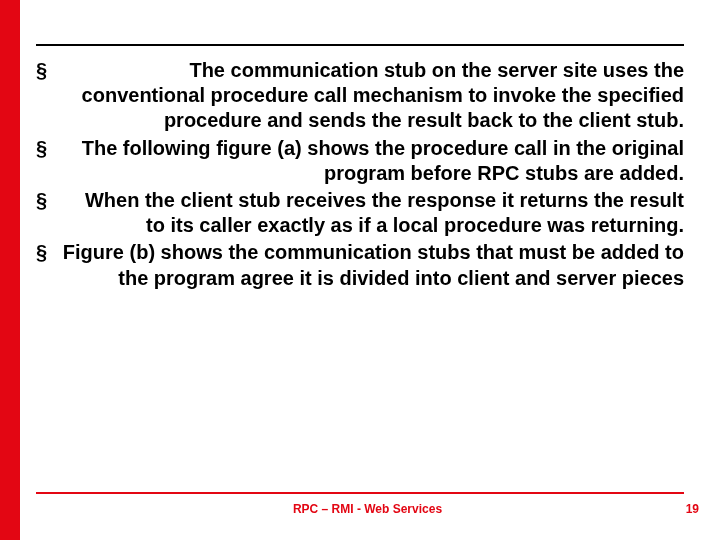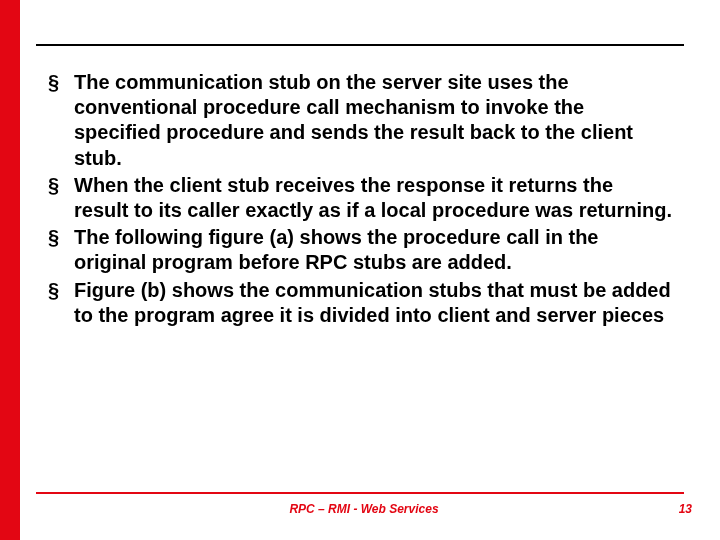--- a/index.html
+++ b/index.html
@@ -36,22 +36,23 @@
   }
   .content {
     position: absolute;
     left: 36px;
     right: 36px;
     top: 58px;
     bottom: 58px;
   }
   ul.bullets {
     list-style: none;
-    margin: 12px;
+    margin: 0;
     padding: 0;
+    text-align: right;
   }
   ul.bullets li {
     position: relative;
     padding-left: 26px;
     font-size: 20px;
     line-height: 1.26;
     font-weight: bold;
     color: #000;
     margin: 0 0 2px 0;
   }
@@ -59,26 +60,25 @@
     content: "§";
     position: absolute;
     left: 0;
     top: 0;
     font-weight: bold;
     font-size: 20px;
   }
   .footer {
     position: absolute;
     left: 36px;
-    right: 28px;
+    right: 21px;
     bottom: 18px;
     height: 20px;
     font-size: 12px;
     font-weight: bold;
-    font-style: italic;
   }
   .footer-title {
     position: absolute;
     left: 0;
     right: 0;
     text-align: center;
     color: #e30613;
   }
   .footer-page {
     position: absolute;
@@ -88,24 +88,24 @@
 </style>
 </head>
 <body>
 
 <div class="red-bar"></div>
 <div class="top-rule"></div>
 
 <div class="content">
   <ul class="bullets">
     <li><span>The communication stub on the server site uses the conventional procedure call mechanism to invoke the specified procedure and sends the result back to the client stub.</span></li>
+    <li><span>The following figure (a) shows the procedure call in the original program before RPC stubs are added.</span></li>
     <li><span>When the client stub receives the response it returns the result to its caller exactly as if a local procedure was returning.</span></li>
-    <li><span>The following figure (a) shows the procedure call in the original program before RPC stubs are added.</span></li>
     <li><span>Figure (b) shows the communication stubs that must be added to the program agree it is divided into client and server pieces</span></li>
   </ul>
 </div>
 
 <div class="bottom-rule"></div>
 
 <div class="footer">
   <div class="footer-title">RPC – RMI - Web Services</div>
-  <div class="footer-page">13</div>
+  <div class="footer-page">19</div>
 </div>
 
 </body></html>

